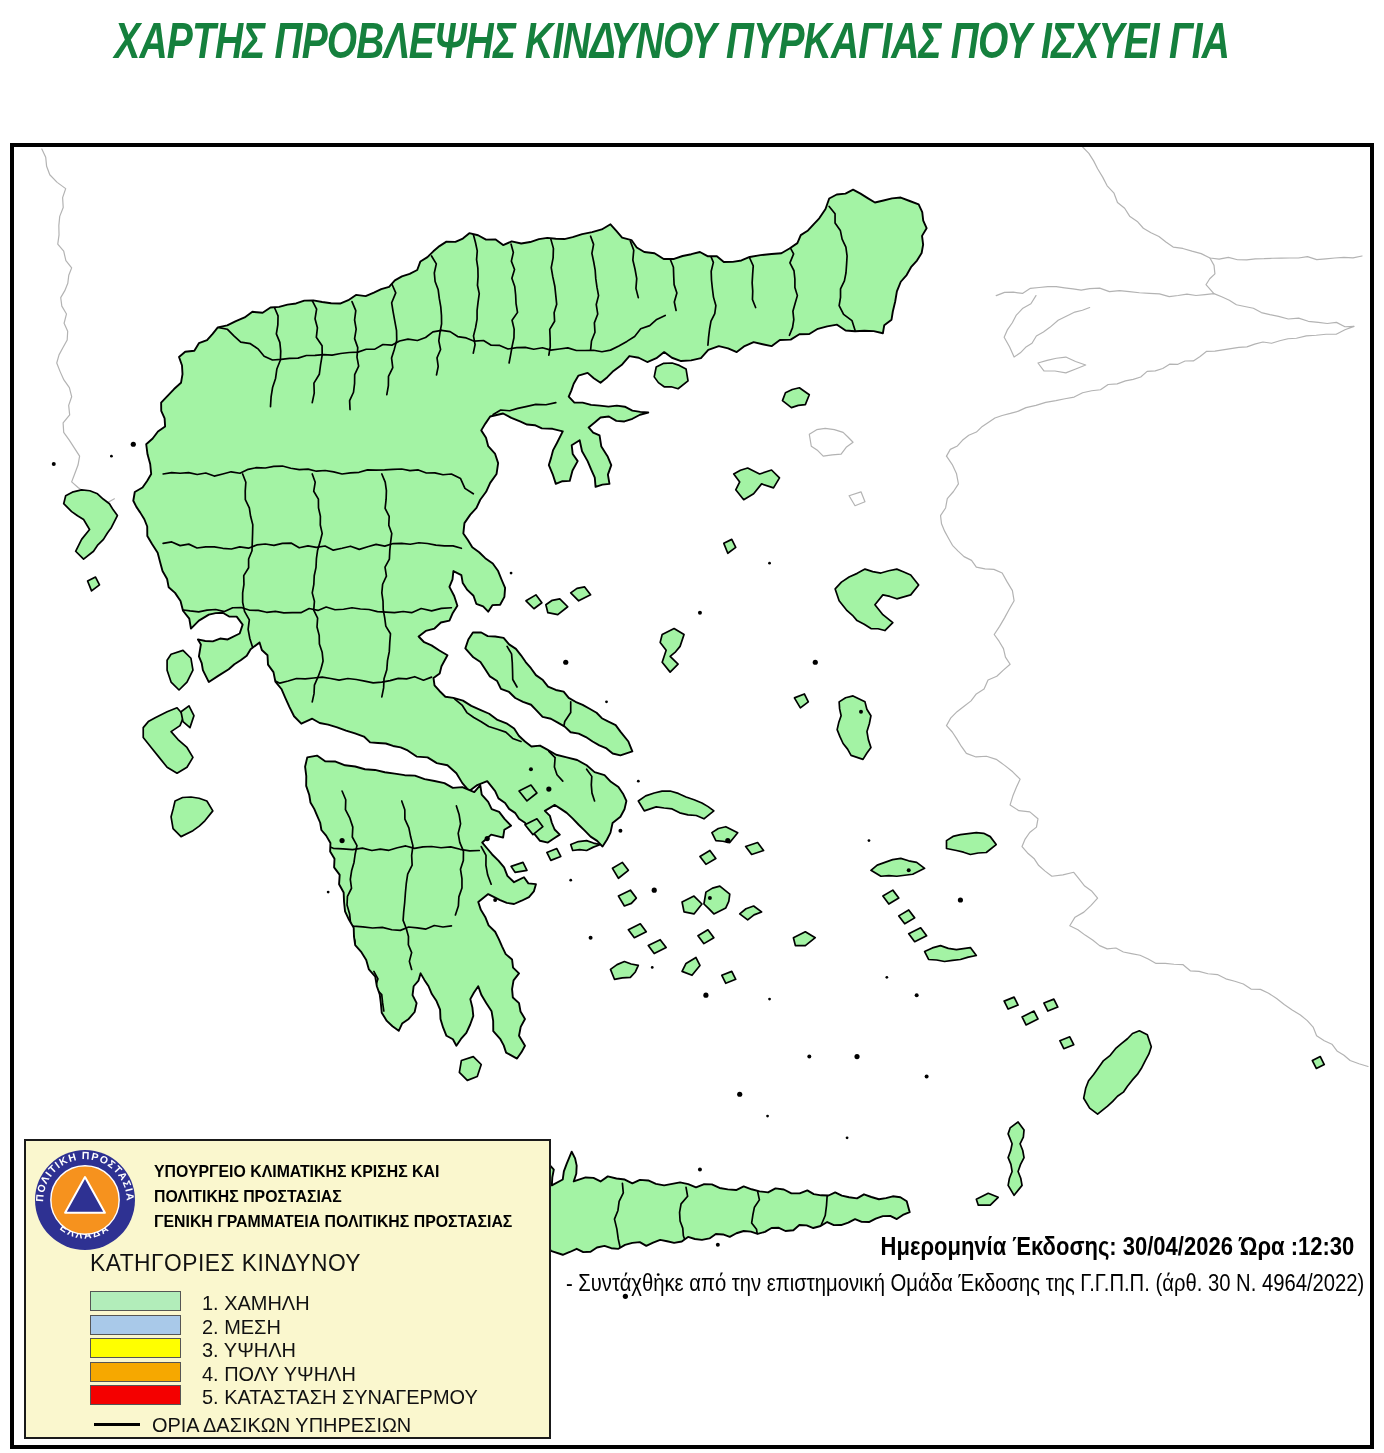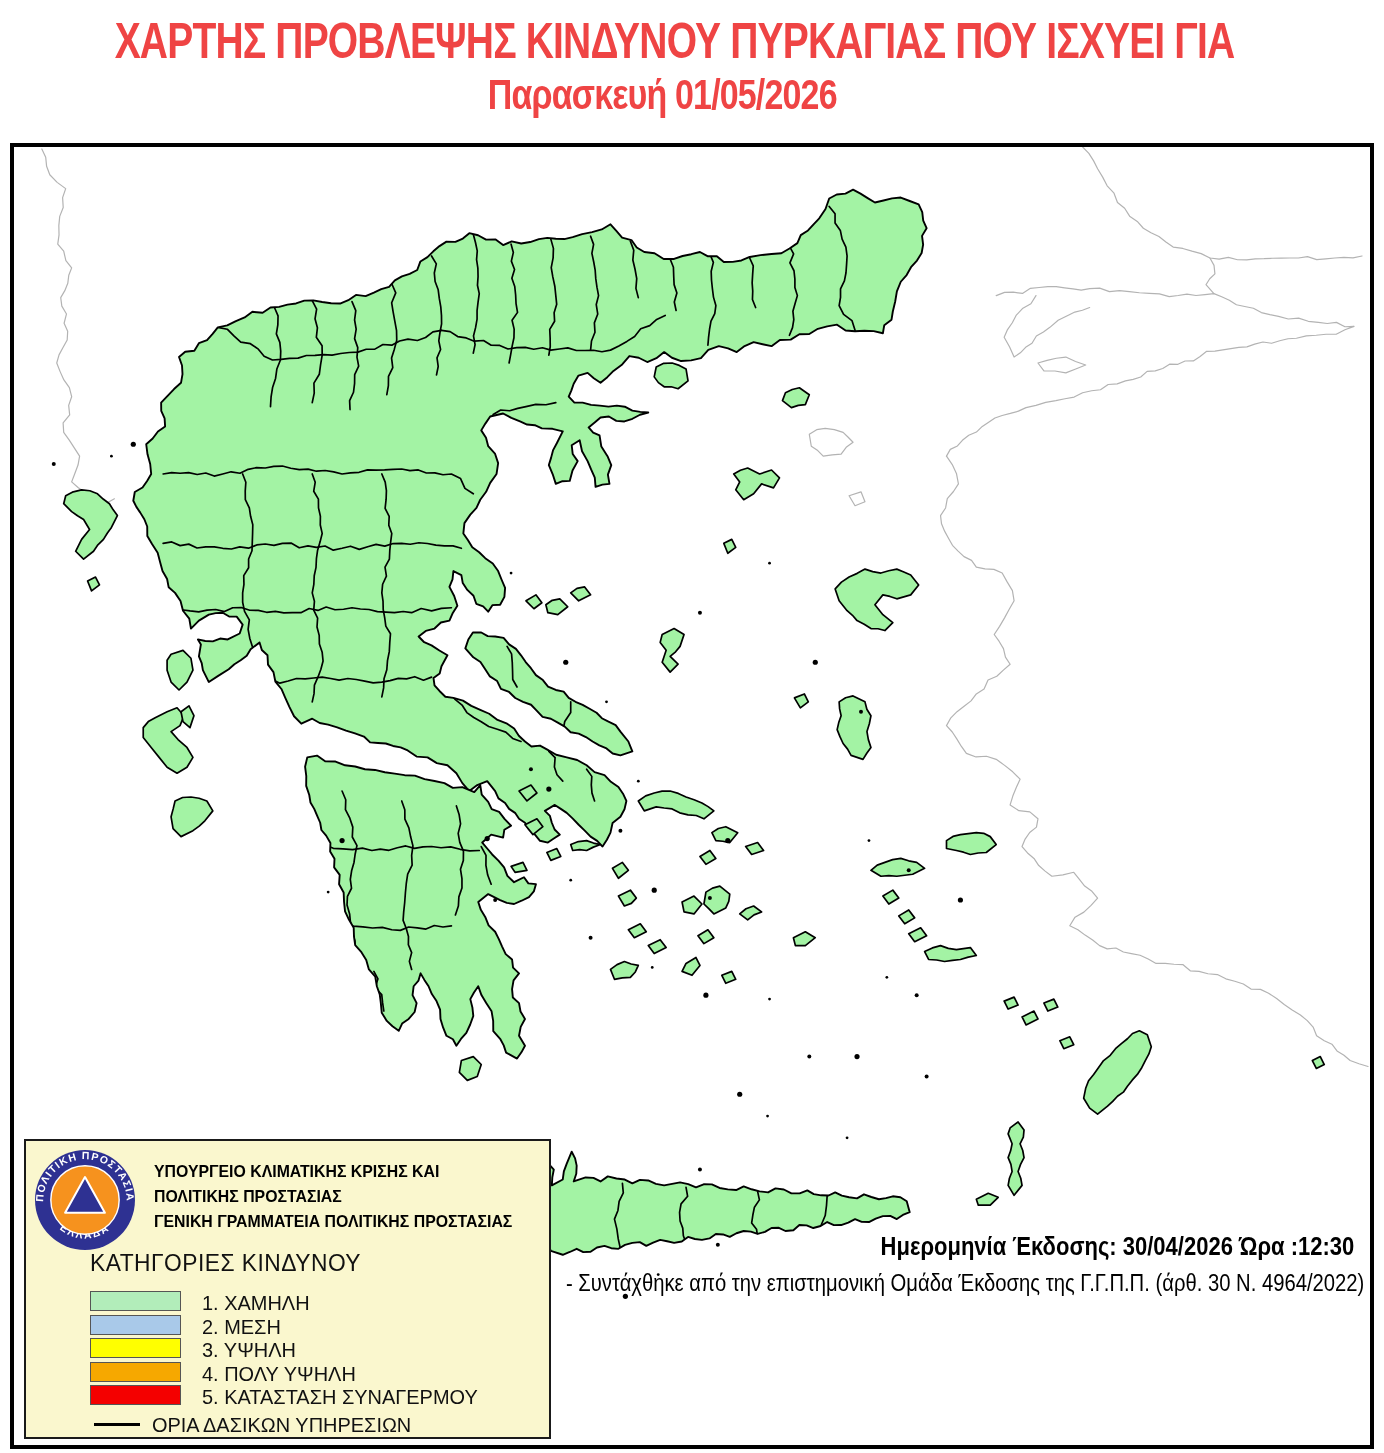--- a/index.html
+++ b/index.html
@@ -1,18 +1,18 @@
 <!DOCTYPE html>
 <html><head>
 <meta charset="utf-8">
 <style>
   html,body{margin:0;padding:0;background:#ffffff;}
   body{width:1384px;height:1453px;position:relative;font-family:"Liberation Sans",sans-serif;overflow:hidden;}
   
-  #title-block{position:absolute;left:0;top:10px;width:1324px;text-align:center;color:#ef4444;}
+  #title-block{position:absolute;left:0;top:10px;width:1324px;text-align:center;color:#15803d;font-style:italic;}
   #title-line1{font-size:47px;font-weight:bold;white-space:nowrap;display:inline-block;transform:scale(0.83,1.08);transform-origin:center top;letter-spacing:-1px;}
   #title-line2{font-size:40px;font-weight:bold;white-space:nowrap;display:inline-block;transform:scale(0.85,1.05);transform-origin:center top;margin-top:6px;letter-spacing:-1px;}
   
   #map-frame{position:absolute;left:10px;top:143px;width:1364px;height:1306px;border:4px solid #000;box-sizing:border-box;background:#fff;}
   #map-svg{position:absolute;left:0;top:0;width:100%;height:100%;}
   
   #legend-box{position:absolute;left:10px;top:992px;width:527px;height:300px;background:#FAF7CE;border:2px solid #1a1a1a;box-sizing:border-box;}
   #legend-logo{position:absolute;left:8px;top:8px;width:102px;height:102px;}
   #agency-lines{position:absolute;left:128px;top:18px;width:392px;font-weight:bold;font-size:16.5px;line-height:1.5;color:#000;white-space:nowrap;transform:scale(0.96,1);transform-origin:left top;}
   #legend-heading{position:absolute;left:64px;top:108px;font-size:24px;color:#111;letter-spacing:0.5px;transform:scale(0.95,1);transform-origin:left top;}
@@ -24,21 +24,20 @@
   #boundary-label{position:absolute;left:62px;top:0;font-size:21px;color:#111;white-space:nowrap;transform:scale(0.95,1);transform-origin:left top;}
   
   #issue-line{position:absolute;right:30px;top:1232px;font-size:25px;font-weight:bold;color:#000;white-space:nowrap;transform:scale(0.88,1);transform-origin:right top;}
   #credit-line{position:absolute;right:20px;top:1270px;font-size:23px;color:#000;white-space:nowrap;transform:scale(0.88,1);transform-origin:right top;}
 </style>
 </head>
 <body>
 
 <div id="title-block">
   <div><span id="title-line1">ΧΑΡΤΗΣ ΠΡΟΒΛΕΨΗΣ ΚΙΝΔΥΝΟΥ ΠΥΡΚΑΓΙΑΣ ΠΟΥ ΙΣΧΥΕΙ ΓΙΑ</span></div>
-  <div><span id="title-line2">Παρασκευή 01/05/2026</span></div>
 </div>
 
 <div id="map-frame">
   <svg id="map-svg" viewBox="0 0 1364 1310" preserveAspectRatio="none">
     <defs>
       <clipPath id="land-clip">
           <path d="M120.0,357.0L121.5,348.2L129.3,343.7L133.9,337.0L138.0,330.0L137.0,319.9L134.3,310.1L133.0,300.0L139.5,294.2L144.8,287.1L152.0,282.0L151.5,273.9L148.1,266.2L148.0,258.0L154.5,251.1L161.0,244.3L168.0,238.0L169.5,229.2L169.0,220.5L166.0,212.0L172.2,206.7L181.4,205.6L186.0,198.0L194.2,194.8L199.8,188.6L205.0,182.0L214.5,180.0L223.2,175.7L232.0,172.0L239.8,166.3L250.1,167.3L258.0,162.0L266.7,161.3L275.1,159.1L283.7,157.9L292.0,155.0L301.1,154.8L310.0,156.4L319.0,157.7L328.0,158.0L336.3,154.6L344.0,149.3L353.7,150.5L362.0,147.0L369.4,143.5L377.3,141.1L383.1,134.6L390.2,130.6L398.0,128.0L405.6,124.1L408.8,115.5L415.9,111.1L421.8,105.3L428.0,100.0L435.0,95.5L444.0,95.8L451.5,92.4L458.0,87.0L466.8,89.1L474.8,93.5L484.5,93.3L492.0,99.0L500.6,95.3L510.2,97.4L519.2,95.9L528.0,93.0L536.5,91.7L545.0,92.6L553.6,92.9L562.0,91.0L571.5,87.9L581.5,85.9L591.2,83.2L600.0,78.0L605.9,84.7L611.7,91.5L621.1,93.9L626.4,101.4L634.0,106.0L644.3,107.2L653.5,113.0L664.0,113.0L672.5,110.0L681.3,108.2L690.0,106.0L697.6,110.2L707.0,110.3L714.0,116.0L723.0,115.9L731.7,114.5L740.0,111.0L750.9,109.1L762.0,108.0L771.9,107.2L780.1,102.4L788.0,97.0L791.4,88.9L798.7,84.2L804.3,78.0L810.0,72.0L816.3,62.6L820.0,52.0L827.6,47.9L836.4,47.0L844.0,43.0L851.5,47.1L858.7,51.6L866.0,56.0L874.6,54.0L883.2,51.9L892.0,51.0L901.0,54.5L910.0,58.0L913.6,65.7L914.6,74.2L918.0,82.0L913.4,89.7L914.5,98.6L913.0,107.0L908.3,114.6L902.3,121.3L897.9,129.2L892.0,136.0L888.1,145.7L886.4,155.9L884.0,166.0L882.7,174.3L875.4,179.8L874.0,188.0L864.8,185.8L855.4,185.5L846.0,186.0L836.5,185.2L827.9,179.3L818.0,181.0L808.6,183.5L800.0,188.7L790.0,189.0L781.3,194.4L770.4,194.8L762.0,201.0L753.0,199.1L744.0,197.0L734.9,200.9L727.0,207.0L718.3,203.2L709.0,201.0L698.4,204.7L691.0,213.0L681.1,215.3L671.0,216.0L661.8,212.7L654.0,207.0L646.2,213.1L637.0,217.0L628.4,212.7L619.0,211.0L611.8,219.4L603.0,226.0L596.8,232.3L590.0,238.0L583.2,233.4L577.0,228.0L567.8,230.7L563.0,239.0L560.7,245.6L558.0,252.0L563.7,258.0L572.0,258.0L580.5,260.3L589.3,261.0L598.0,262.0L606.4,261.0L614.4,262.1L622.0,266.0L630.0,267.3L638.0,268.0L629.7,270.2L622.1,274.3L614.0,277.0L605.9,276.4L598.4,272.0L590.0,273.0L584.1,278.1L578.0,283.0L582.6,288.2L589.0,291.0L590.8,302.3L597.0,312.0L600.8,321.1L597.4,330.7L599.0,340.0L591.9,340.8L585.0,343.0L584.2,333.7L580.5,325.4L577.0,317.0L571.4,307.1L569.0,296.0L561.0,301.0L562.0,309.8L567.0,317.0L561.8,326.5L559.0,337.0L551.7,337.3L545.0,340.0L541.9,330.3L538.0,321.0L540.3,313.5L542.3,305.9L546.0,299.0L552.0,287.0L541.7,284.4L531.0,284.0L523.9,280.8L516.1,280.1L509.0,277.0L500.3,273.4L492.0,269.0L479.0,272.0L474.3,278.9L470.0,286.0L474.8,293.4L477.0,302.0L483.8,309.4L487.0,319.0L485.4,330.0L479.0,339.0L474.9,348.0L469.0,356.0L465.2,364.3L459.0,371.0L453.1,379.6L452.0,390.0L456.7,396.9L461.0,404.0L467.9,409.0L474.0,415.0L481.6,420.4L487.0,428.0L490.4,436.5L494.0,445.0L493.3,454.0L489.0,462.0L481.2,462.4L477.0,469.0L471.9,463.6L465.0,461.0L462.2,452.9L456.0,447.0L451.4,440.1L450.0,432.0L442.0,428.0L441.1,436.3L438.0,444.0L442.8,453.2L446.0,463.0L441.4,470.2L438.0,478.0L429.4,479.9L423.0,486.0L414.2,488.4L407.0,494.0L412.6,499.8L420.0,503.0L427.9,508.2L436.0,513.0L430.0,524.0L428.2,531.4L422.0,536.0L423.0,543.4L428.0,549.0L433.9,554.8L442.0,556.0L451.6,558.7L460.0,564.0L469.0,568.1L478.0,572.0L486.4,578.2L496.0,582.0L503.1,586.9L507.8,594.2L514.0,600.0L520.5,605.0L529.1,604.1L536.0,608.0L545.4,613.4L556.0,616.0L566.5,618.7L576.0,624.0L584.0,630.9L594.0,634.0L600.4,640.7L608.0,646.0L612.6,652.7L616.0,660.0L614.1,668.4L610.0,676.0L602.1,682.2L600.0,692.0L596.4,699.2L592.0,706.0L586.6,700.3L580.0,696.0L574.1,689.9L568.0,684.0L562.1,677.9L556.0,672.0L550.0,668.0L544.0,664.0L534.0,670.0L539.1,675.1L541.0,682.0L543.8,688.8L549.0,694.0L543.0,697.9L537.0,702.0L529.1,700.2L524.0,694.0L518.1,688.7L514.0,682.0L508.0,678.0L504.0,672.0L498.0,668.0L494.0,662.0L487.3,657.4L484.0,650.0L476.0,640.0L466.0,644.0L458.0,650.0L451.0,642.0L445.0,632.0L436.0,624.0L425.3,621.8L416.0,616.0L405.0,615.2L396.0,609.0L388.9,605.9L381.3,604.5L374.0,602.0L366.1,601.5L358.2,600.9L352.0,595.0L343.0,591.9L334.0,589.0L325.1,585.8L316.0,583.0L307.5,581.3L300.0,577.0L289.0,582.0L281.7,574.5L277.0,565.0L272.9,556.0L269.0,547.0L262.9,539.5L261.0,530.0L255.5,522.4L255.0,513.0L249.3,507.6L247.0,500.0L238.0,507.0L234.1,513.5L228.0,518.0L221.7,522.1L216.0,527.0L205.0,534.0L196.0,540.0L190.0,528.0L188.8,520.8L186.0,514.0L188.0,502.0L185.0,497.0L192.4,498.6L200.0,499.0L207.3,496.1L215.0,497.0L227.0,491.0L230.0,482.0L224.0,474.0L216.4,473.9L210.0,470.0L202.9,470.4L196.0,472.0L186.0,478.0L178.0,486.0L176.3,476.0L170.0,468.0L167.5,458.3L162.0,450.0L155.6,444.4L154.0,436.0L149.4,427.9L147.0,419.0L144.5,409.4L139.0,401.0L134.1,392.7L134.0,383.0L131.1,375.7L127.0,369.0L123.1,363.2Z"></path>
           <path d="M295.0,616.0L304.8,614.2L313.0,620.0L323.4,620.2L333.0,624.0L343.2,625.2L353.0,628.0L363.1,628.7L373.0,631.0L383.0,632.4L393.0,634.0L403.3,634.4L413.0,638.0L423.0,639.9L433.0,642.0L441.4,646.8L451.0,646.0L463.0,651.0L469.0,644.0L470.5,653.7L477.0,661.0L480.5,668.2L488.0,671.0L493.6,678.3L500.0,685.0L493.2,689.1L492.0,697.0L480.0,694.0L471.0,702.0L476.0,708.0L481.0,714.0L487.3,720.2L493.0,727.0L496.3,735.6L503.0,742.0L513.0,737.0L517.4,743.2L525.0,744.0L522.9,751.3L518.0,757.0L510.6,760.7L503.0,764.0L495.7,762.9L489.0,760.0L477.0,754.0L467.0,762.0L469.6,769.9L474.0,777.0L477.4,785.6L484.0,792.0L487.7,799.4L491.0,807.0L494.6,814.6L501.0,820.0L502.0,828.2L508.0,834.0L502.5,841.1L501.0,850.0L501.8,858.4L508.0,864.0L509.5,872.5L514.0,880.0L509.7,888.0L508.0,897.0L514.0,907.0L510.4,913.7L506.0,920.0L495.0,914.0L492.6,906.7L489.0,900.0L482.1,892.3L482.0,882.0L480.4,872.3L475.0,864.0L470.2,855.9L467.0,847.0L462.7,853.3L459.0,860.0L461.1,868.4L462.0,877.0L458.9,885.6L455.0,894.0L449.6,900.2L445.0,907.0L441.5,900.5L435.0,897.0L431.6,888.6L429.0,880.0L428.6,870.6L425.0,862.0L420.3,854.9L417.0,847.0L412.8,840.6L409.0,834.0L406.9,841.3L402.0,847.0L400.9,856.0L405.0,864.0L403.0,873.0L397.0,880.0L390.4,884.7L387.0,892.0L380.7,887.4L375.0,882.0L369.9,873.7L369.0,864.0L367.9,855.3L365.0,847.0L363.4,837.4L357.0,830.0L354.3,820.4L349.0,812.0L343.2,805.6L342.0,797.0L341.7,787.9L337.0,780.0L333.0,771.4L332.0,762.0L331.6,752.4L327.0,744.0L327.6,734.6L322.0,727.0L322.4,718.4L318.0,711.0L318.3,702.4L314.0,695.0L309.2,689.3L308.0,682.0L305.0,675.0L302.0,668.0L298.2,661.5L297.0,654.0L293.9,644.8L294.0,635.0L292.8,625.4Z"></path>
           <path d="M457.0,497.0L461.6,489.9L470.0,490.0L476.5,493.7L484.0,494.0L492.5,495.4L498.0,502.0L504.9,506.5L510.0,513.0L514.7,519.8L520.0,526.0L525.0,533.0L532.0,538.0L537.2,544.6L545.0,548.0L552.9,549.7L558.0,556.0L564.8,559.9L572.0,563.0L579.0,567.0L586.0,571.0L591.3,576.5L598.0,580.0L605.2,583.5L610.0,590.0L618.0,600.0L622.0,610.0L610.0,614.0L602.2,612.1L596.0,607.0L588.8,603.9L582.0,600.0L575.3,595.5L568.0,592.0L559.9,590.7L554.0,585.0L547.0,581.0L540.0,577.0L531.7,575.2L526.0,569.0L520.1,562.9L512.0,560.0L504.2,556.1L498.0,550.0L489.8,546.9L486.0,539.0L478.7,534.3L474.0,527.0L469.2,519.8L462.0,515.0L454.0,506.0Z"></path>
           <path d="M533.0,1078.0L531.4,1070.0L533.0,1062.0L530.3,1055.1L528.0,1048.0L530.9,1039.2L532.0,1030.0L538.0,1018.0L537.6,1026.0L543.0,1032.0L541.5,1039.9L541.0,1048.0L552.0,1042.0L553.1,1033.8L556.0,1026.0L561.0,1014.0L564.4,1020.7L566.0,1028.0L565.6,1036.2L563.0,1044.0L575.0,1040.0L582.9,1040.4L590.0,1044.0L597.3,1038.9L606.0,1041.0L614.4,1042.1L622.0,1046.0L629.6,1042.4L638.0,1043.0L645.7,1046.4L654.0,1048.0L662.0,1046.5L670.0,1045.0L678.2,1046.7L686.0,1050.0L693.7,1046.9L702.0,1047.0L709.7,1050.6L718.0,1052.0L726.4,1052.7L734.0,1049.0L741.9,1051.9L750.0,1054.0L758.5,1055.1L766.0,1051.0L774.4,1052.1L782.0,1056.0L790.3,1056.1L798.0,1053.0L804.5,1056.8L812.0,1058.0L819.4,1058.2L826.0,1055.0L832.7,1058.3L840.0,1060.0L848.0,1061.1L855.0,1057.0L862.4,1059.7L870.0,1062.0L877.1,1060.8L884.0,1059.0L891.6,1059.9L898.0,1064.0L901.0,1075.0L894.1,1077.8L888.0,1082.0L881.4,1078.8L874.0,1079.0L866.8,1081.6L860.0,1085.0L852.7,1084.8L846.0,1082.0L839.2,1085.5L832.0,1088.0L824.7,1088.1L818.0,1085.0L811.4,1089.0L804.0,1091.0L797.3,1088.3L790.0,1088.0L784.0,1093.3L776.0,1094.0L769.4,1090.8L762.0,1091.0L755.4,1094.9L748.0,1097.0L741.2,1094.6L734.0,1094.0L726.7,1096.3L720.0,1100.0L713.2,1097.5L706.0,1097.0L699.6,1101.5L692.0,1103.0L684.9,1102.1L678.0,1100.0L671.7,1104.6L664.0,1106.0L657.0,1104.4L650.0,1103.0L642.9,1105.8L636.0,1109.0L629.5,1105.2L622.0,1106.0L614.6,1108.0L608.0,1112.0L600.8,1111.4L594.0,1109.0L586.4,1110.7L580.0,1115.0L572.6,1115.4L566.0,1112.0L559.1,1115.2L552.0,1118.0L540.0,1114.0L534.0,1103.0L536.1,1096.4L539.0,1090.0Z"></path>

